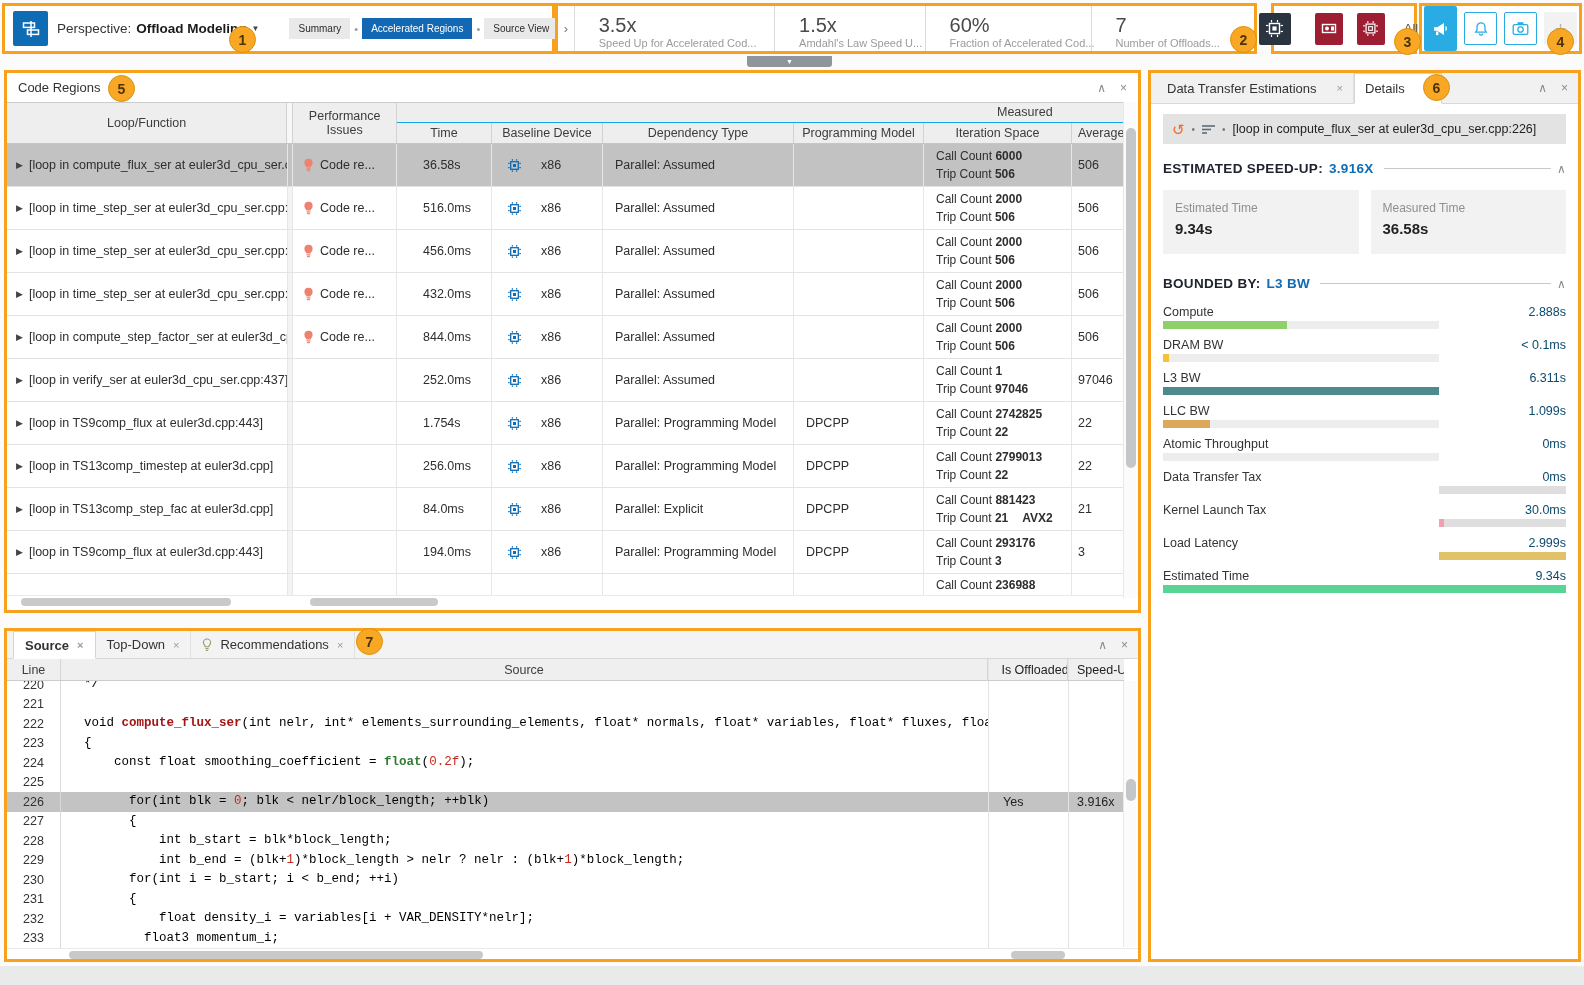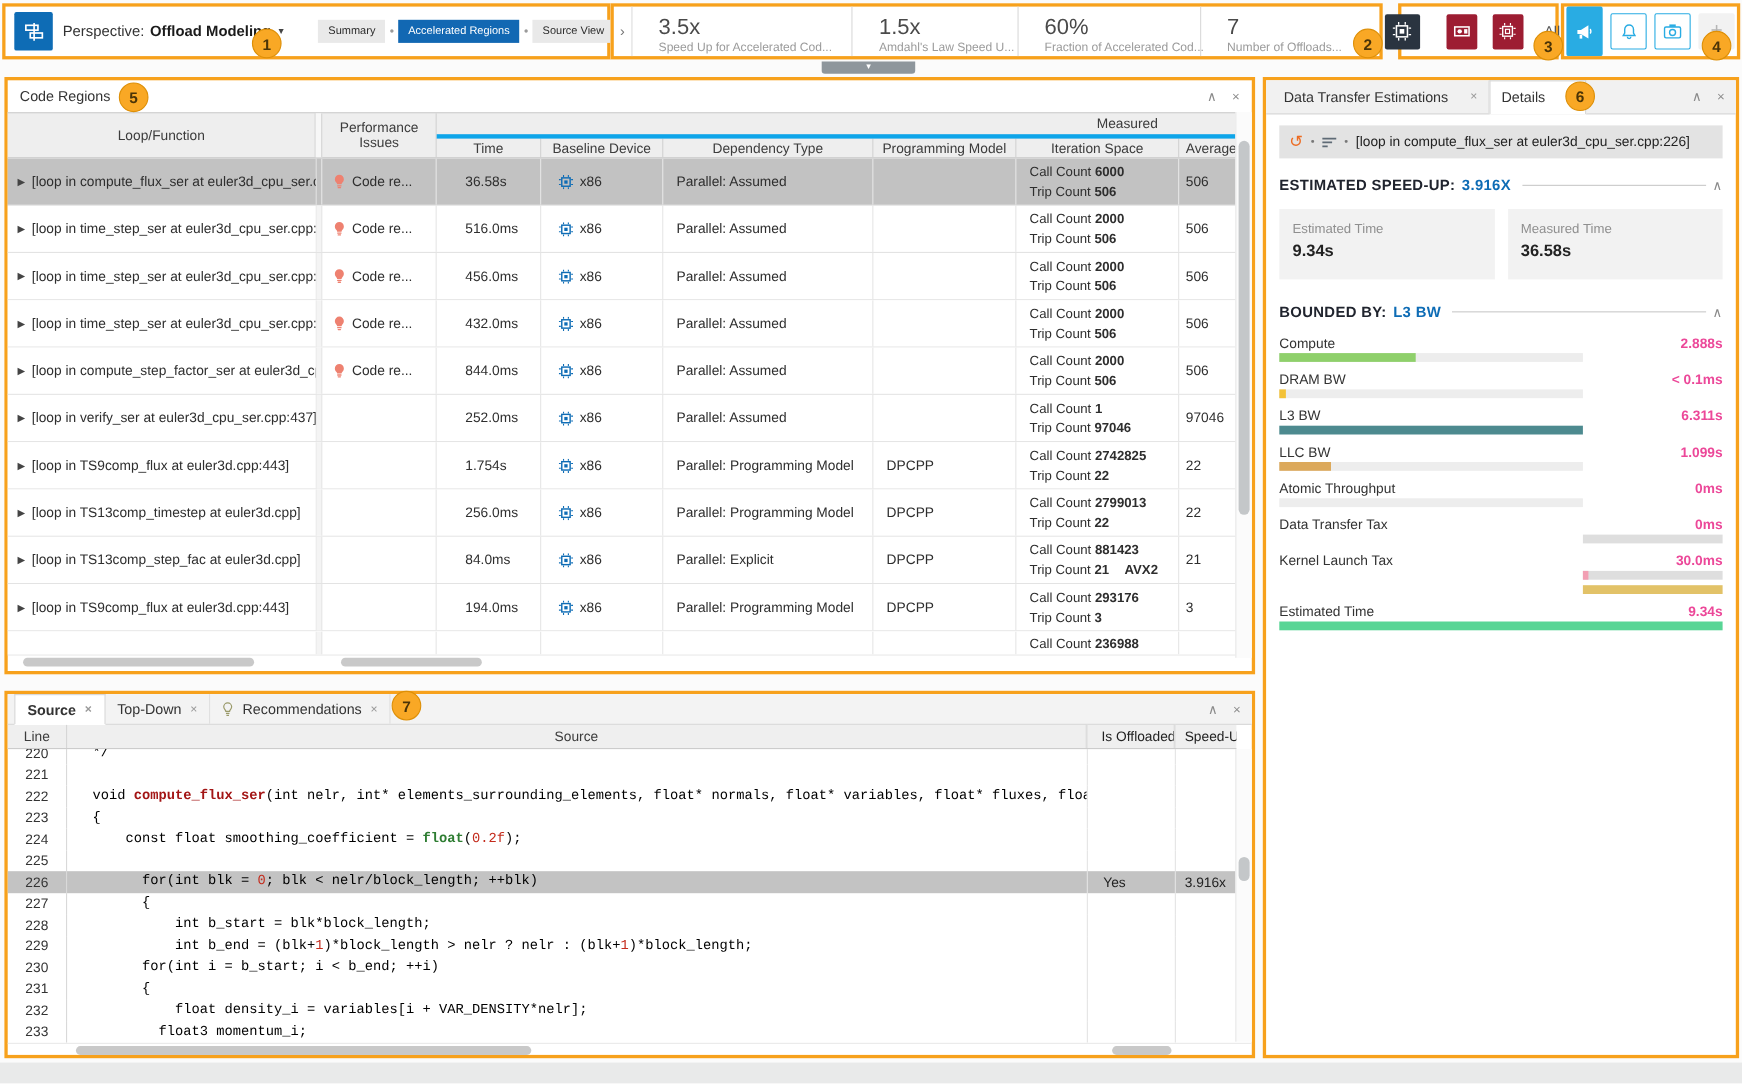--- a/index.html
+++ b/index.html
@@ -42,37 +42,37 @@
   
   .crp{left:4px;top:70px;width:1137px;height:543px;}
   .phead{height:29px;display:flex;align-items:center;padding:0 11px;font-size:13px;color:#333;}
   .pctl{margin-left:auto;display:flex;gap:14px;color:#8a8a8a;font-size:12px;}
   .thead{position:relative;display:flex;width:1117px;background:#eee;border-top:1px solid #ccc;border-bottom:1px solid #c5c5c5;height:42px;box-sizing:border-box;font-size:12.5px;color:#3c3c3c;}
   .hcell{display:flex;align-items:center;justify-content:center;text-align:center;border-right:1px solid #d2d2d2;box-sizing:border-box;}
   .h-loop{width:281px;}
   .h-split{width:5px;background:#f7f7f7;border-right:1px solid #d2d2d2;}
   .h-iss{width:104px;}
   .th-group{display:flex;flex-direction:column;width:727px;}
-  .th-top{height:19px;border-bottom:4px solid #0ea5e9;position:relative;text-align:center;}
+  .th-top{height:19px;border-bottom:1px solid #0ea5e9;position:relative;text-align:center;}
   .measured-label{position:absolute;left:600px;top:2px;}
   .th-sub{display:flex;flex:1;}
   .sub{display:flex;align-items:center;justify-content:center;border-right:1px solid #d2d2d2;box-sizing:border-box;overflow:hidden;white-space:nowrap;}
   .s-time{width:95px}.s-base{width:111px}.s-dep{width:191px}.s-model{width:130px}.s-iter{width:148px}.s-avg{width:52px;border-right:none;justify-content:flex-start;padding-left:6px;}
   .crbody{width:1117px;}
   .cr-row{display:flex;height:43px;border-bottom:1px solid #e3e3e3;box-sizing:border-box;font-size:12.5px;color:#2e2e2e;background:#fff;}
   .cr-row.sel{background:#C2C2C2;}
   .cr-row.partial{height:21px;overflow:hidden;border-bottom:none;}
   .cr-row .c{border-right:1px solid #e6e6e6;box-sizing:border-box;display:flex;align-items:center;overflow:hidden;white-space:nowrap;}
   .c.loop{width:281px;padding-left:9px;gap:6px;}
   .tri{font-size:9px;color:#444;flex:0 0 auto;}
   .c.split{width:5px;background:#f4f4f4;}
   .cr-row.sel .c.split{background:#C2C2C2;}
   .c.issues{width:104px;padding-left:10px;gap:6px;}
   .c.time{width:95px;padding-left:26px;}
-  .c.base{width:111px;padding-left:16px;gap:6px;}
+  .c.base{width:111px;padding-left:16px;gap:20px;}
   .c.dep{width:191px;padding-left:12px;}
   .c.model{width:130px;padding-left:12px;}
   .c.iter{width:148px;padding-left:12px;flex-direction:column;align-items:flex-start;justify-content:center;line-height:18px;font-size:12px;}
   .c.avg{width:52px;padding-left:6px;border-right:none;}
   .avx{margin-left:14px;}
   .hscroll{position:relative;height:12px;border-top:1px solid #e9e9e9;}
   .thumb{position:absolute;top:2px;height:8px;background:#c9c9c9;border-radius:4px;}
   .vlane{position:absolute;right:0;width:14px;border-left:1px solid #e8e8e8;background:#fbfbfb;}
   .vthumb{position:absolute;left:2px;width:10px;background:#c4c7c9;border-radius:5px;}
   
@@ -90,21 +90,21 @@
   .shead .blue{color:#0E6CB5;}
   .shead .rule{flex:1;border-top:1px solid #c9c9c9;margin-left:4px;}
   .shead .chev{color:#8a8a8a;font-weight:normal;font-size:12px;}
   .stats{display:flex;gap:12px;margin-top:14px;}
   .sbox{flex:1;background:#f2f2f2;padding:11px 12px;box-sizing:border-box;height:64px;}
   .sboxl{font-size:12px;color:#8f8f8f;}
   .sboxv{font-size:15px;font-weight:bold;color:#222;margin-top:5px;}
   .bars{margin-top:10px;}
   .bar-item{margin-bottom:5px;}
   .bl{display:flex;justify-content:space-between;align-items:baseline;font-size:12.5px;color:#333;padding-top:4px;gap:25px;}
-  .bval{font-weight:bold;color:#ec4899;}
+  .bval{font-weight:normal;color:#0c4a6e;}
   .trk{height:8px;background:#ededed;margin-top:2px;}
   .trk.left{width:68.5%;}
   .trk.right{width:31.5%;margin-left:auto;background:#dedede;}
   .trk.full{width:100%;}
   .fill{height:100%;}
   
   .srp{left:4px;top:628px;width:1137px;height:334px;}
   .stabs{height:27px;background:#f3f3f3;border-bottom:1px solid #d8d8d8;display:flex;align-items:stretch;padding-left:6px;font-size:13px;color:#333;}
   .stab{display:flex;align-items:center;gap:8px;padding:0 11px;border-right:1px solid #e0e0e0;}
   .stab.active{background:#fff;border:1px solid #d5d5d5;border-bottom:1px solid #fff;margin-bottom:-1px;font-weight:bold;}
@@ -775,20 +775,24 @@
           <div class="bar-item">
             <div class="bl">
               <span>Kernel Launch Tax</span>
               <span class="bval">30.0ms</span>
             </div>
             <div class="trk right">
               <div class="fill" style="width:4%;background:#f29fb3"></div>
             </div>
           </div>
           <div class="bar-item">
+            <div class="bl">
+              <span>Load Latency</span>
+              <span class="bval">2.999s</span>
+            </div>
             <div class="trk right">
               <div class="fill" style="width:100%;background:#e2c268"></div>
             </div>
           </div>
           <div class="bar-item">
             <div class="bl">
               <span>Estimated Time</span>
               <span class="bval">9.34s</span>
             </div>
             <div class="trk full">

